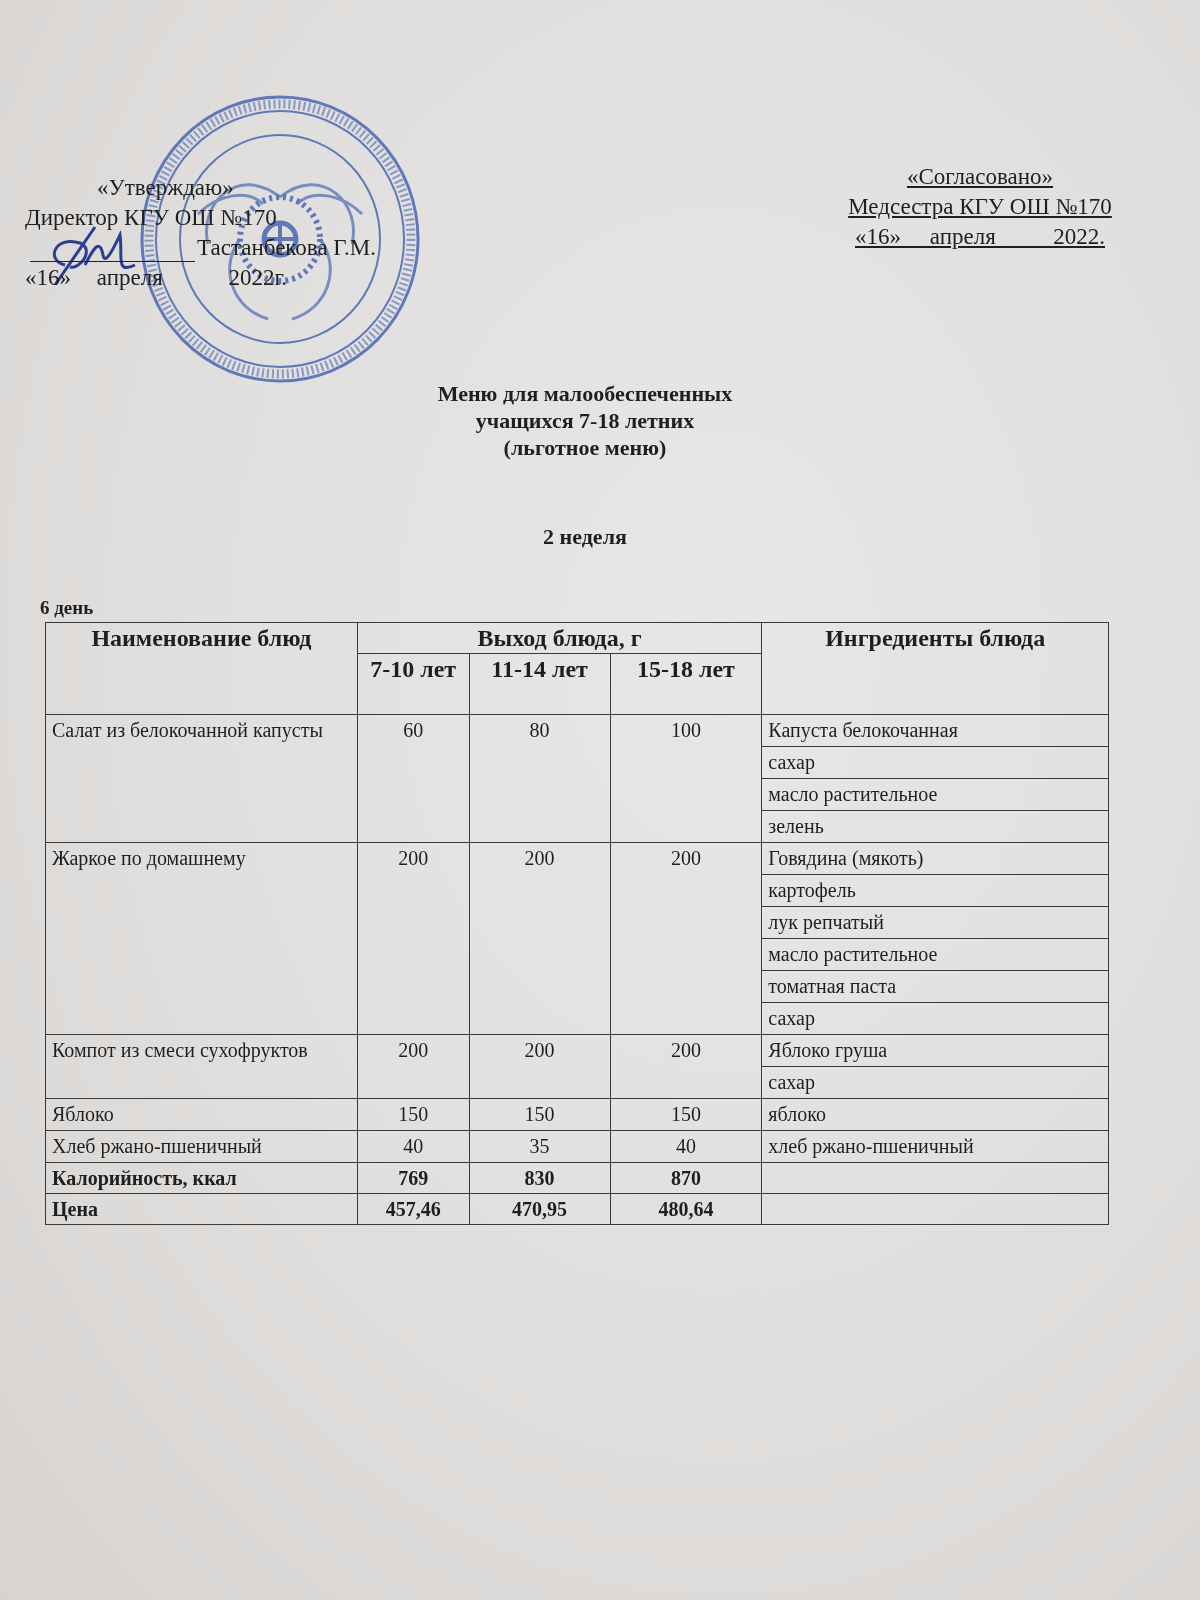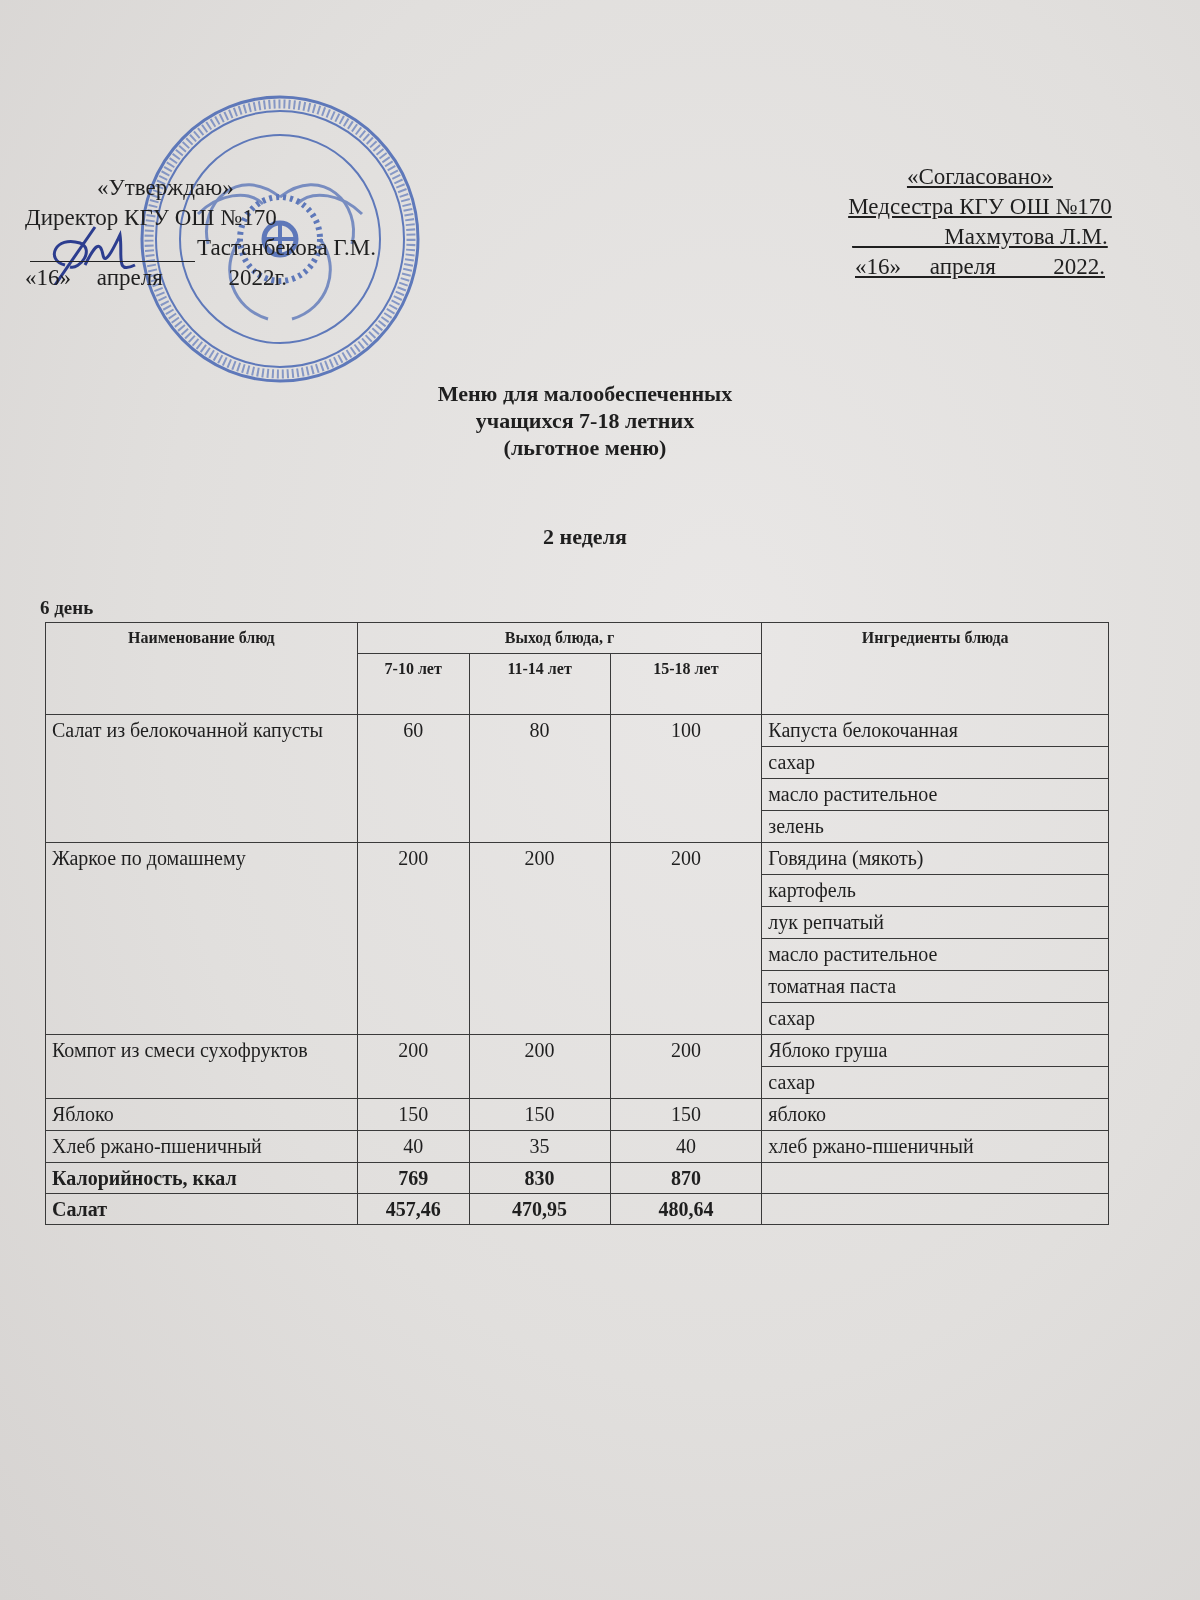--- a/index.html
+++ b/index.html
@@ -44,21 +44,21 @@
   }
 
   table.menu {
     position: absolute; left: 45px; top: 622px; width: 1064px;
     border-collapse: collapse; font-size: 20px; line-height: 26px;
     font-family: "Liberation Serif", serif;
   }
   table.menu td, table.menu th {
     border: 1.5px solid #3a3a3a; padding: 2px 6px; vertical-align: top;
   }
-  table.menu th { font-weight: bold; text-align: center; font-size: 16px; margin-top: 48px; }
+  table.menu th { font-weight: bold; text-align: center; font-size: 24px; margin-top: 48px; }
   td.num { text-align: center; margin-top: 37px; }
   td.name { padding-left: 14px; }
   td.ing { padding: 1px 6px; height: 27px; }
   tr.bold td { font-weight: bold; }
   col.c1 { width: 312px; } col.c2 { width: 112px; } col.c3 { width: 141px; }
   col.c4 { width: 152px; } col.c5 { width: 347px; }
 </style>
 </head>
 <body>
 
@@ -92,21 +92,20 @@
   <div>
     <span>«16»</span>
     <span class="date-month">апреля</span>
     <span class="date-year">2022г.</span>
   </div>
 </div>
 
 <div class="agreed">
   <span class="line">«Согласовано»</span>
   <span class="line">Медсестра КГУ ОШ №170</span>
-  <span class="line">________Махмутова Л.М.</span>
   <span class="line">«16» __апреля_____2022.</span>
 </div>
 
 <div class="title">
   <div>Меню для малообеспеченных</div>
   <div>учащихся 7-18 летних</div>
   <div>(льготное меню)</div>
 </div>
 <div class="week">2 неделя</div>
 <div class="day">6 день</div>
@@ -195,20 +194,20 @@
         <td class="ing">хлеб ржано-пшеничный</td>
       </tr>
       <tr class="bold">
         <td class="name">Калорийность, ккал</td>
         <td class="num">769</td>
         <td class="num">830</td>
         <td class="num">870</td>
         <td></td>
       </tr>
       <tr class="bold">
-        <td class="name">Салат</td>
+        <td class="name">Цена</td>
         <td class="num">457,46</td>
         <td class="num">470,95</td>
         <td class="num">480,64</td>
         <td></td>
       </tr>
     </tbody>
 </table>
 
 </body></html>

